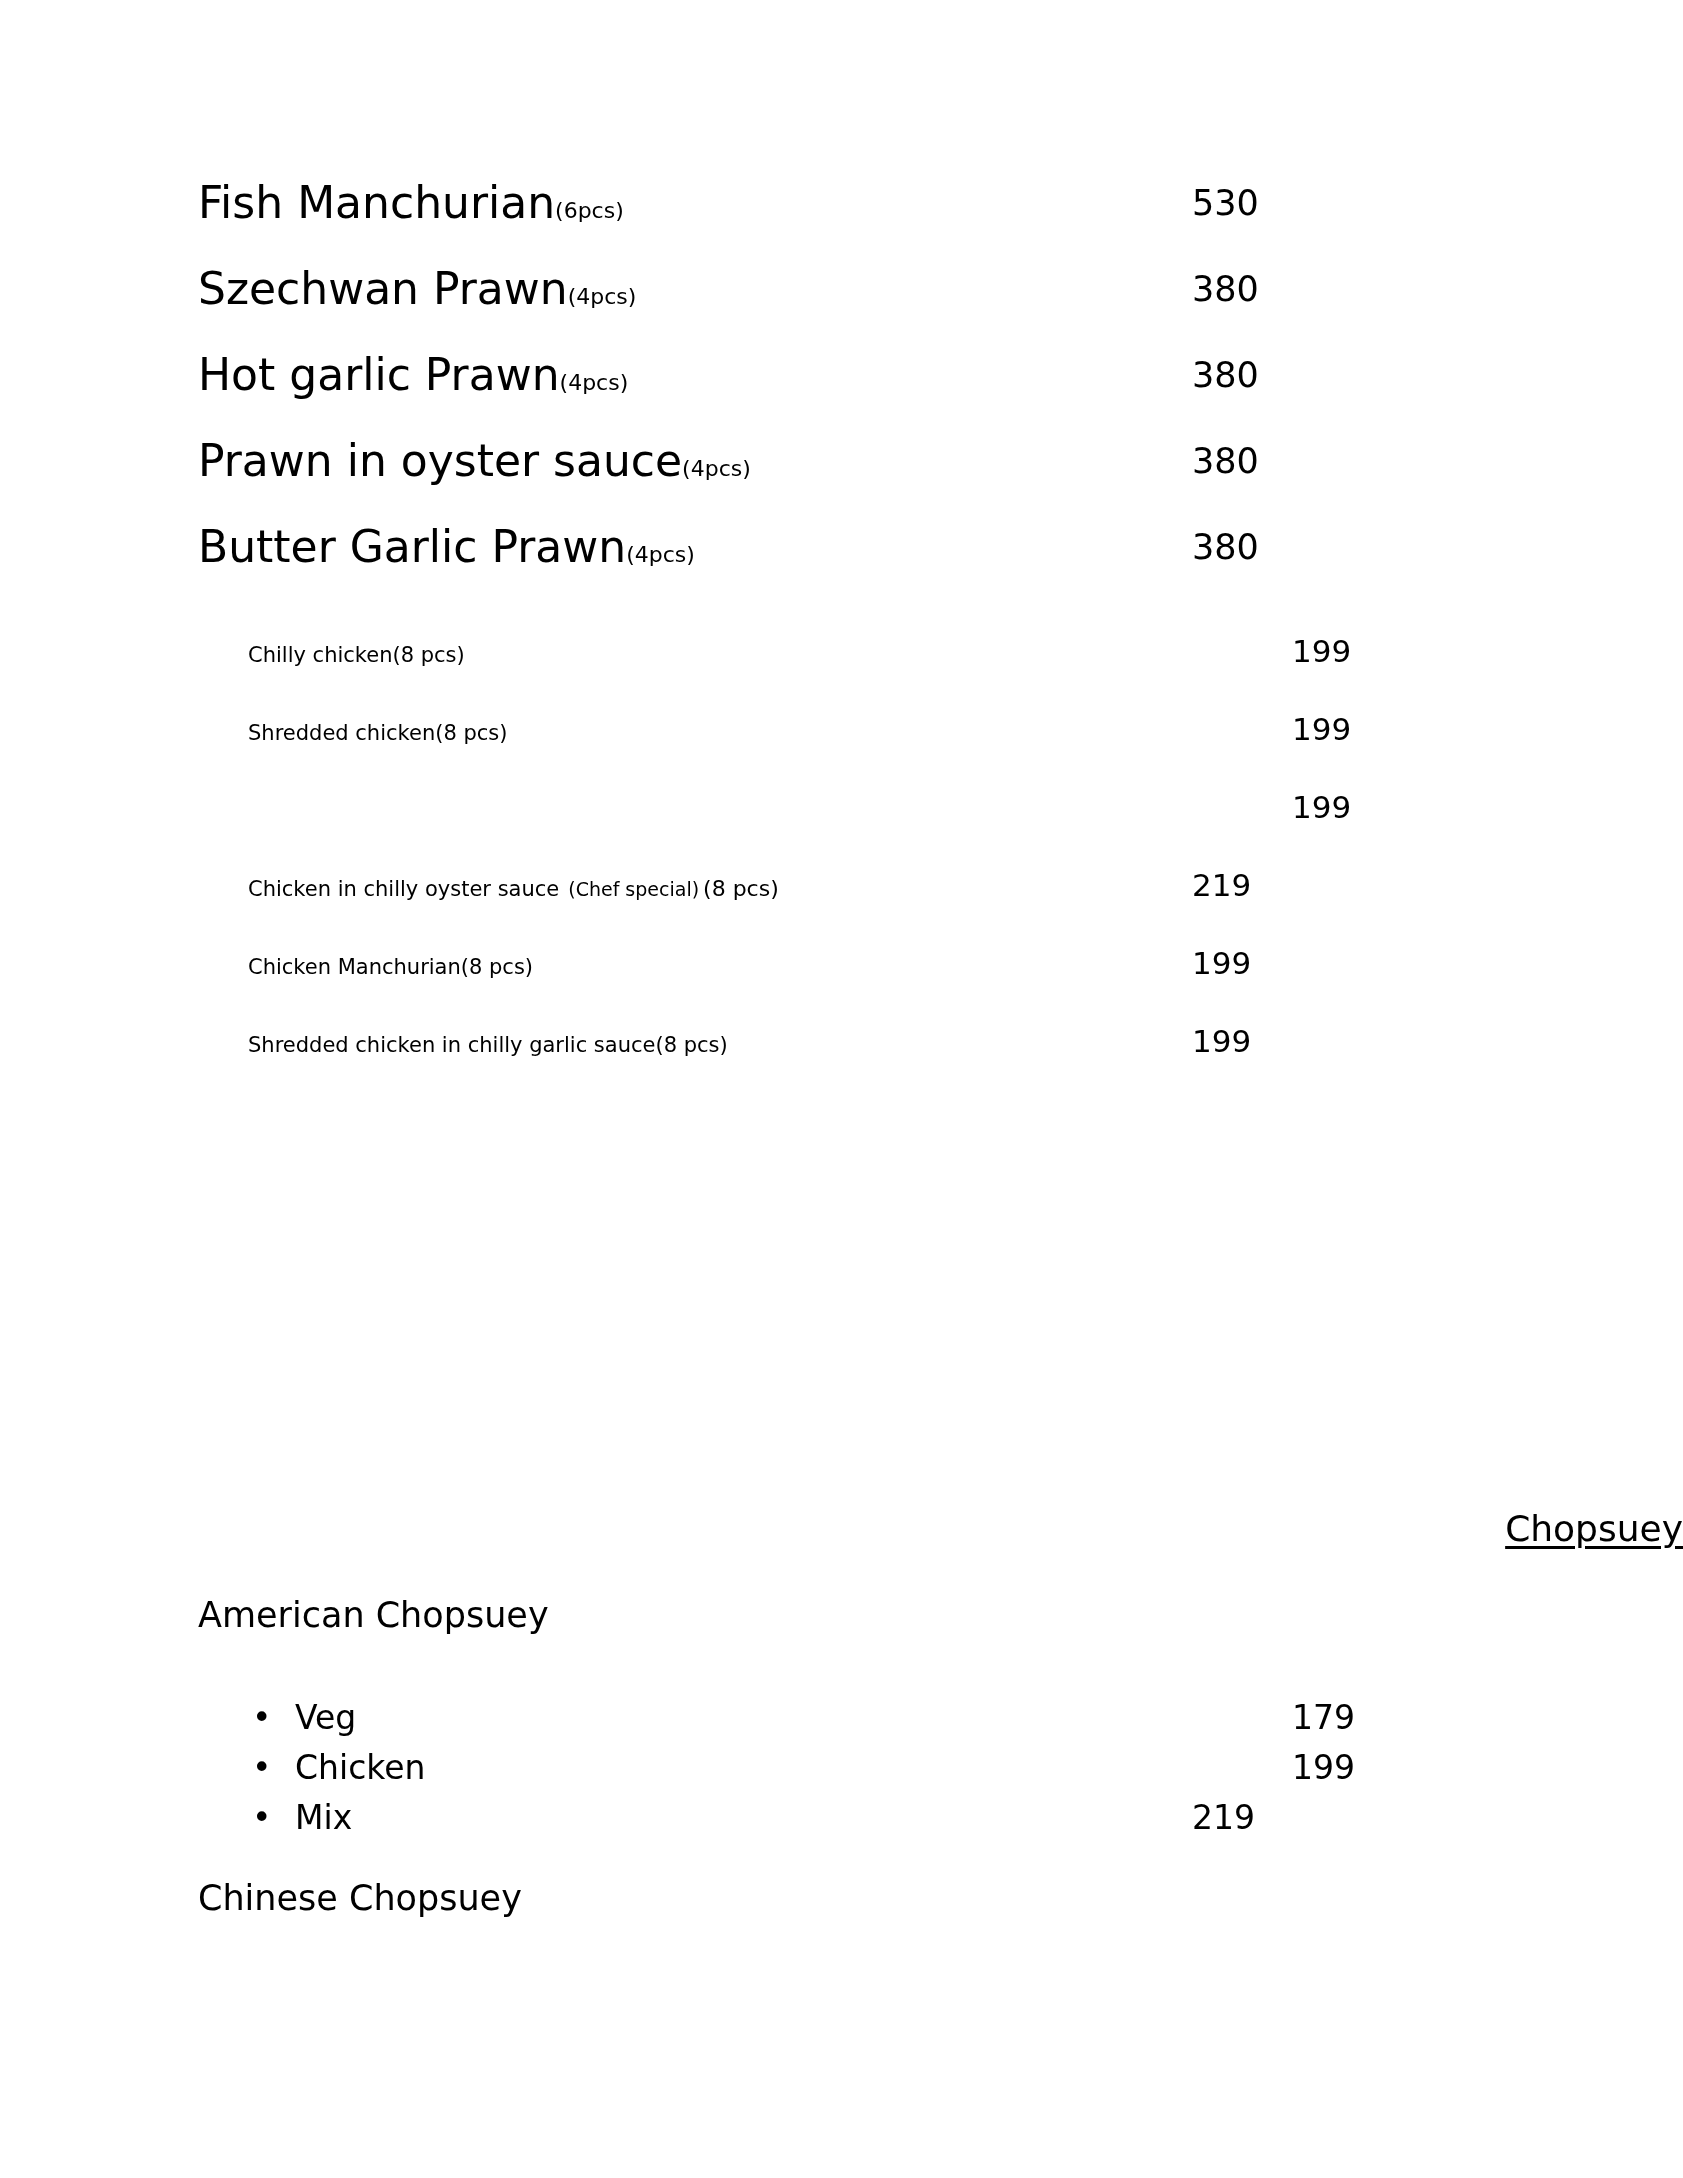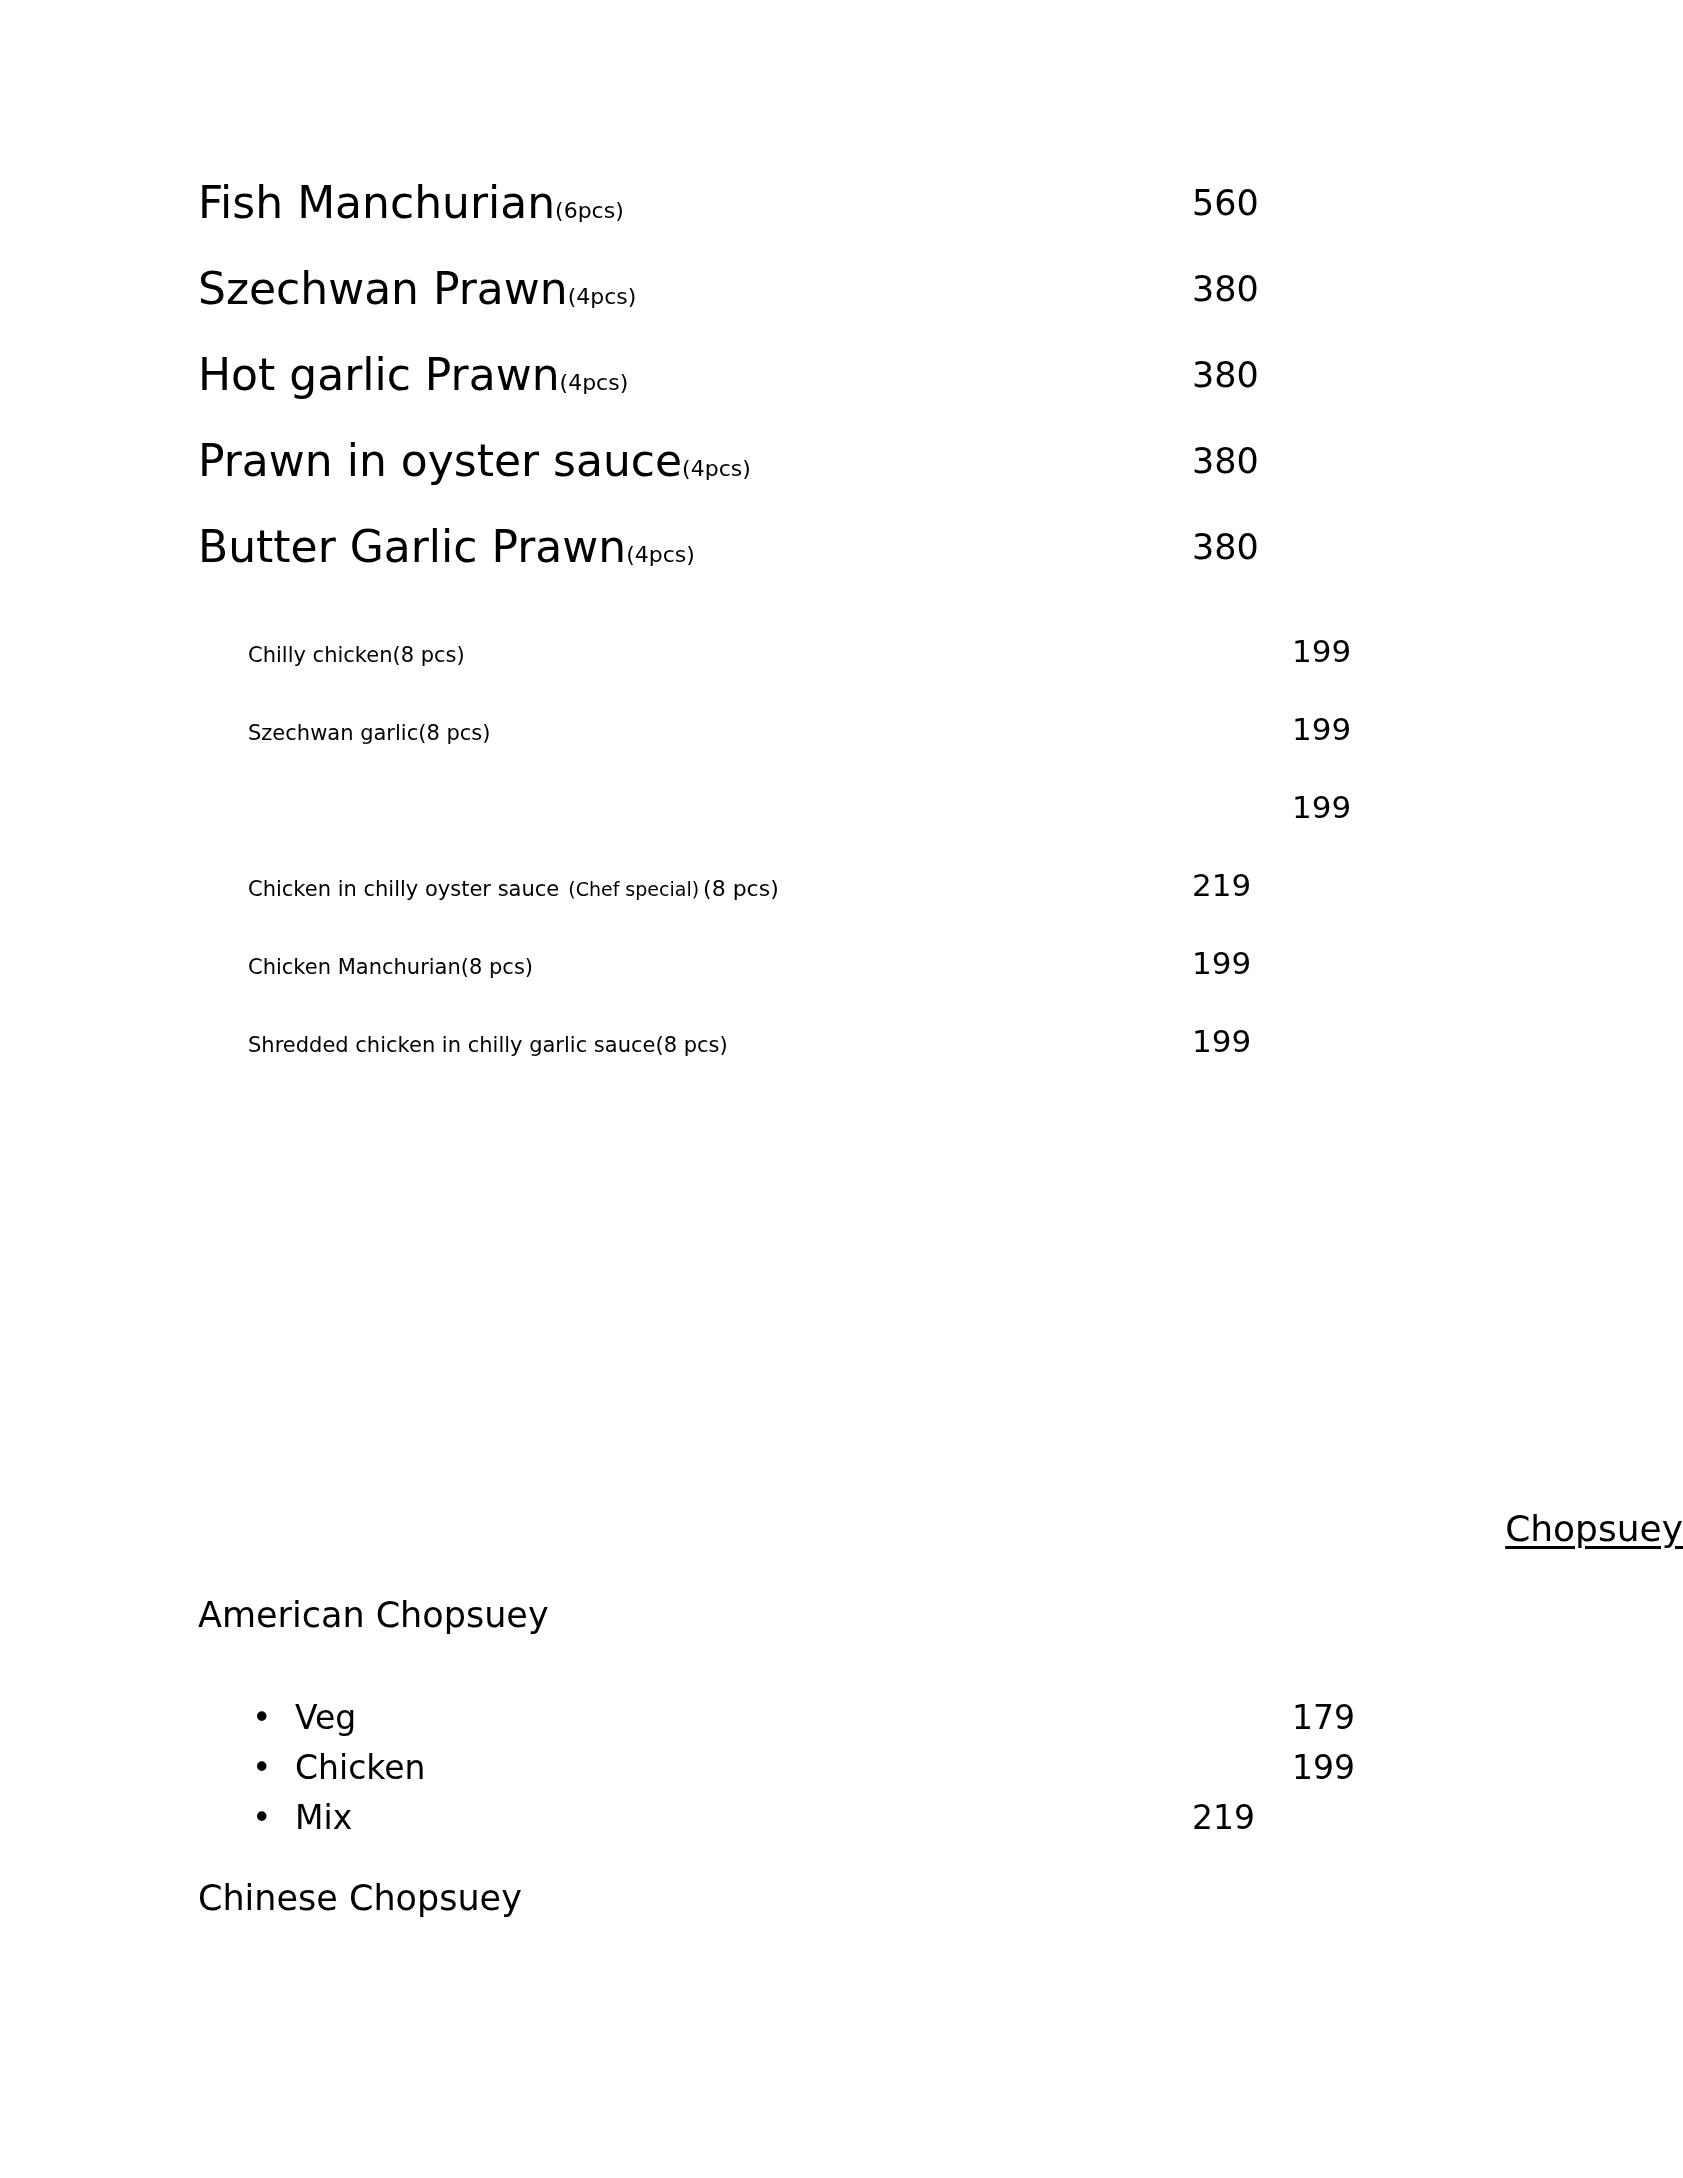--- a/index.html
+++ b/index.html
@@ -159,21 +159,21 @@
 </style>
 </head>
 <body>
 
 <div class="page">
 
   <div class="seafood">
 
     <div class="row">
       <span class="label"><span class="name">Fish Manchurian</span><span class="qty">(6pcs)</span></span>
-      <span class="price">560</span>
+      <span class="price">530</span>
     </div>
 
     <div class="row">
       <span class="label"><span class="name">Szechwan Prawn</span><span class="qty">(4pcs)</span></span>
       <span class="price">380</span>
     </div>
 
     <div class="row">
       <span class="label"><span class="name">Hot garlic Prawn</span><span class="qty">(4pcs)</span></span>
       <span class="price">380</span>
@@ -192,21 +192,21 @@
   </div>
 
   <div class="chicken">
 
     <div class="row">
       <span class="label"><span class="name">Chilly chicken</span><span class="qty">(8 pcs)</span></span>
       <span class="price col-far">199</span>
     </div>
 
     <div class="row">
-      <span class="label"><span class="name">Szechwan garlic</span><span class="qty">(8 pcs)</span></span>
+      <span class="label"><span class="name">Shredded chicken</span><span class="qty">(8 pcs)</span></span>
       <span class="price col-far">199</span>
     </div>
 
     <div class="row">
       <span class="price col-far">199</span>
     </div>
 
     <div class="row">
       <span class="label"><span class="name">Chicken in chilly oyster sauce</span><span class="note">(Chef special)</span><span class="qty-spaced">(8 pcs)</span></span>
       <span class="price col-near">219</span>

